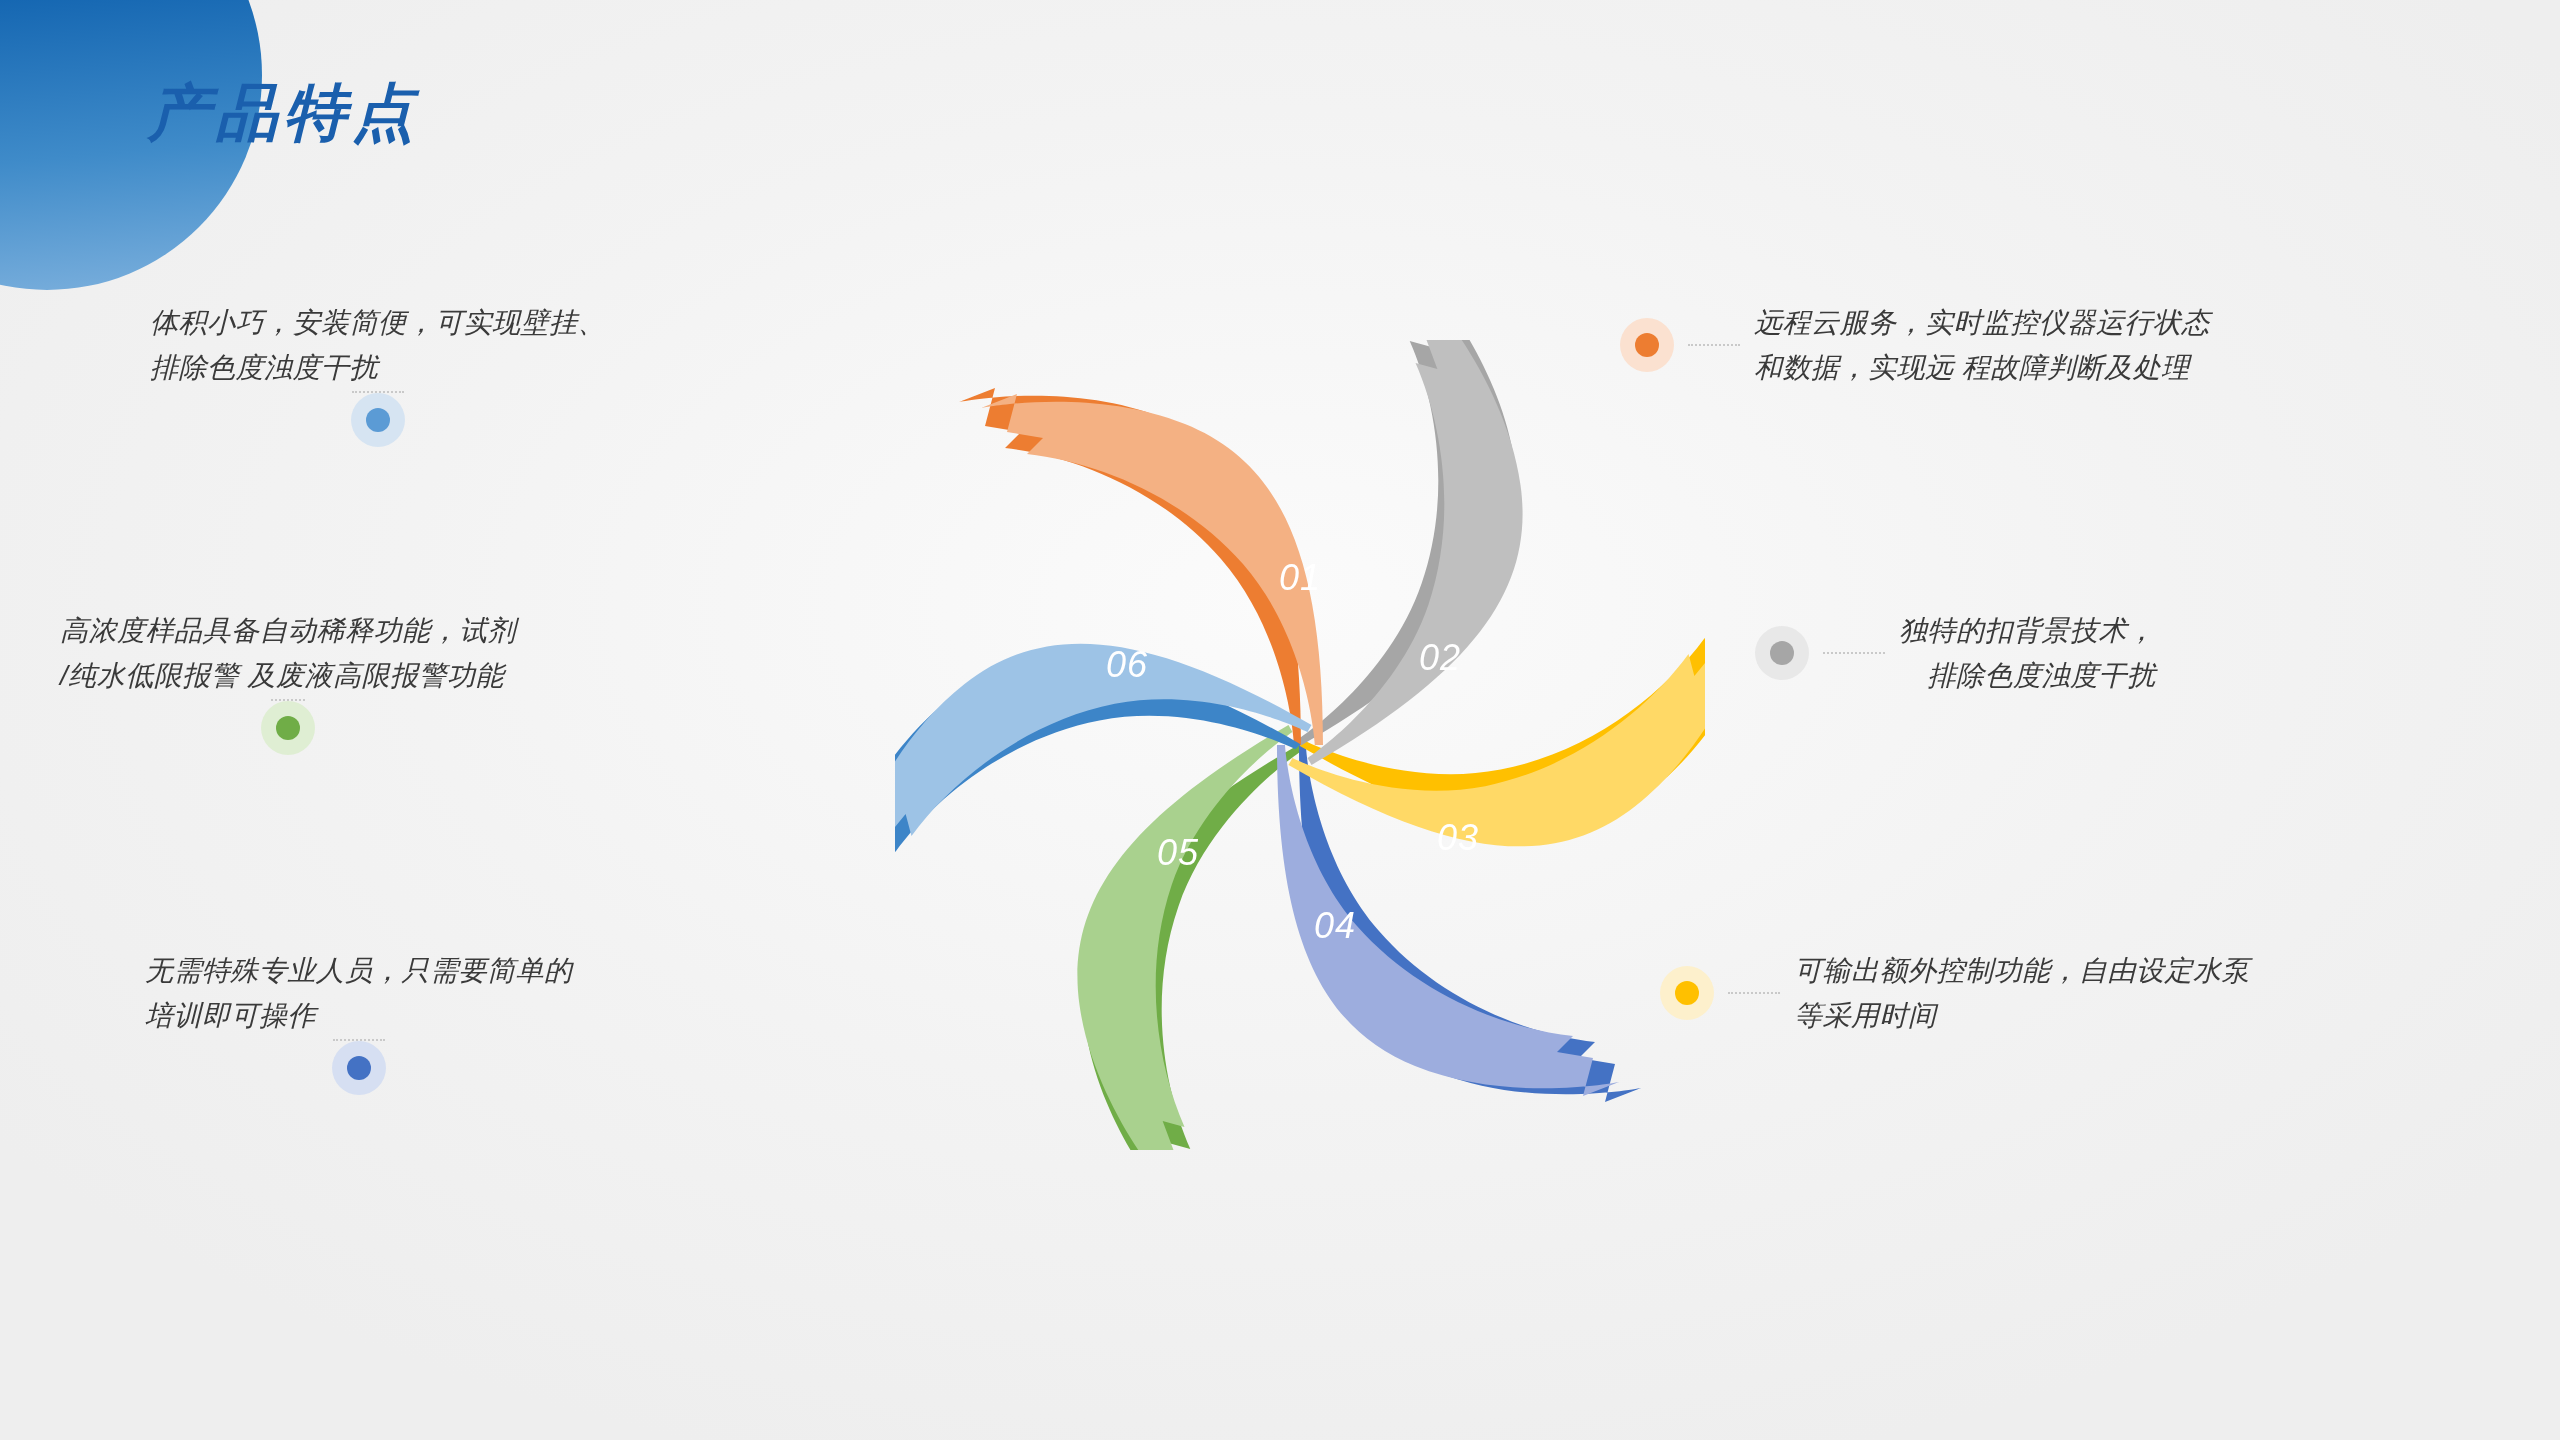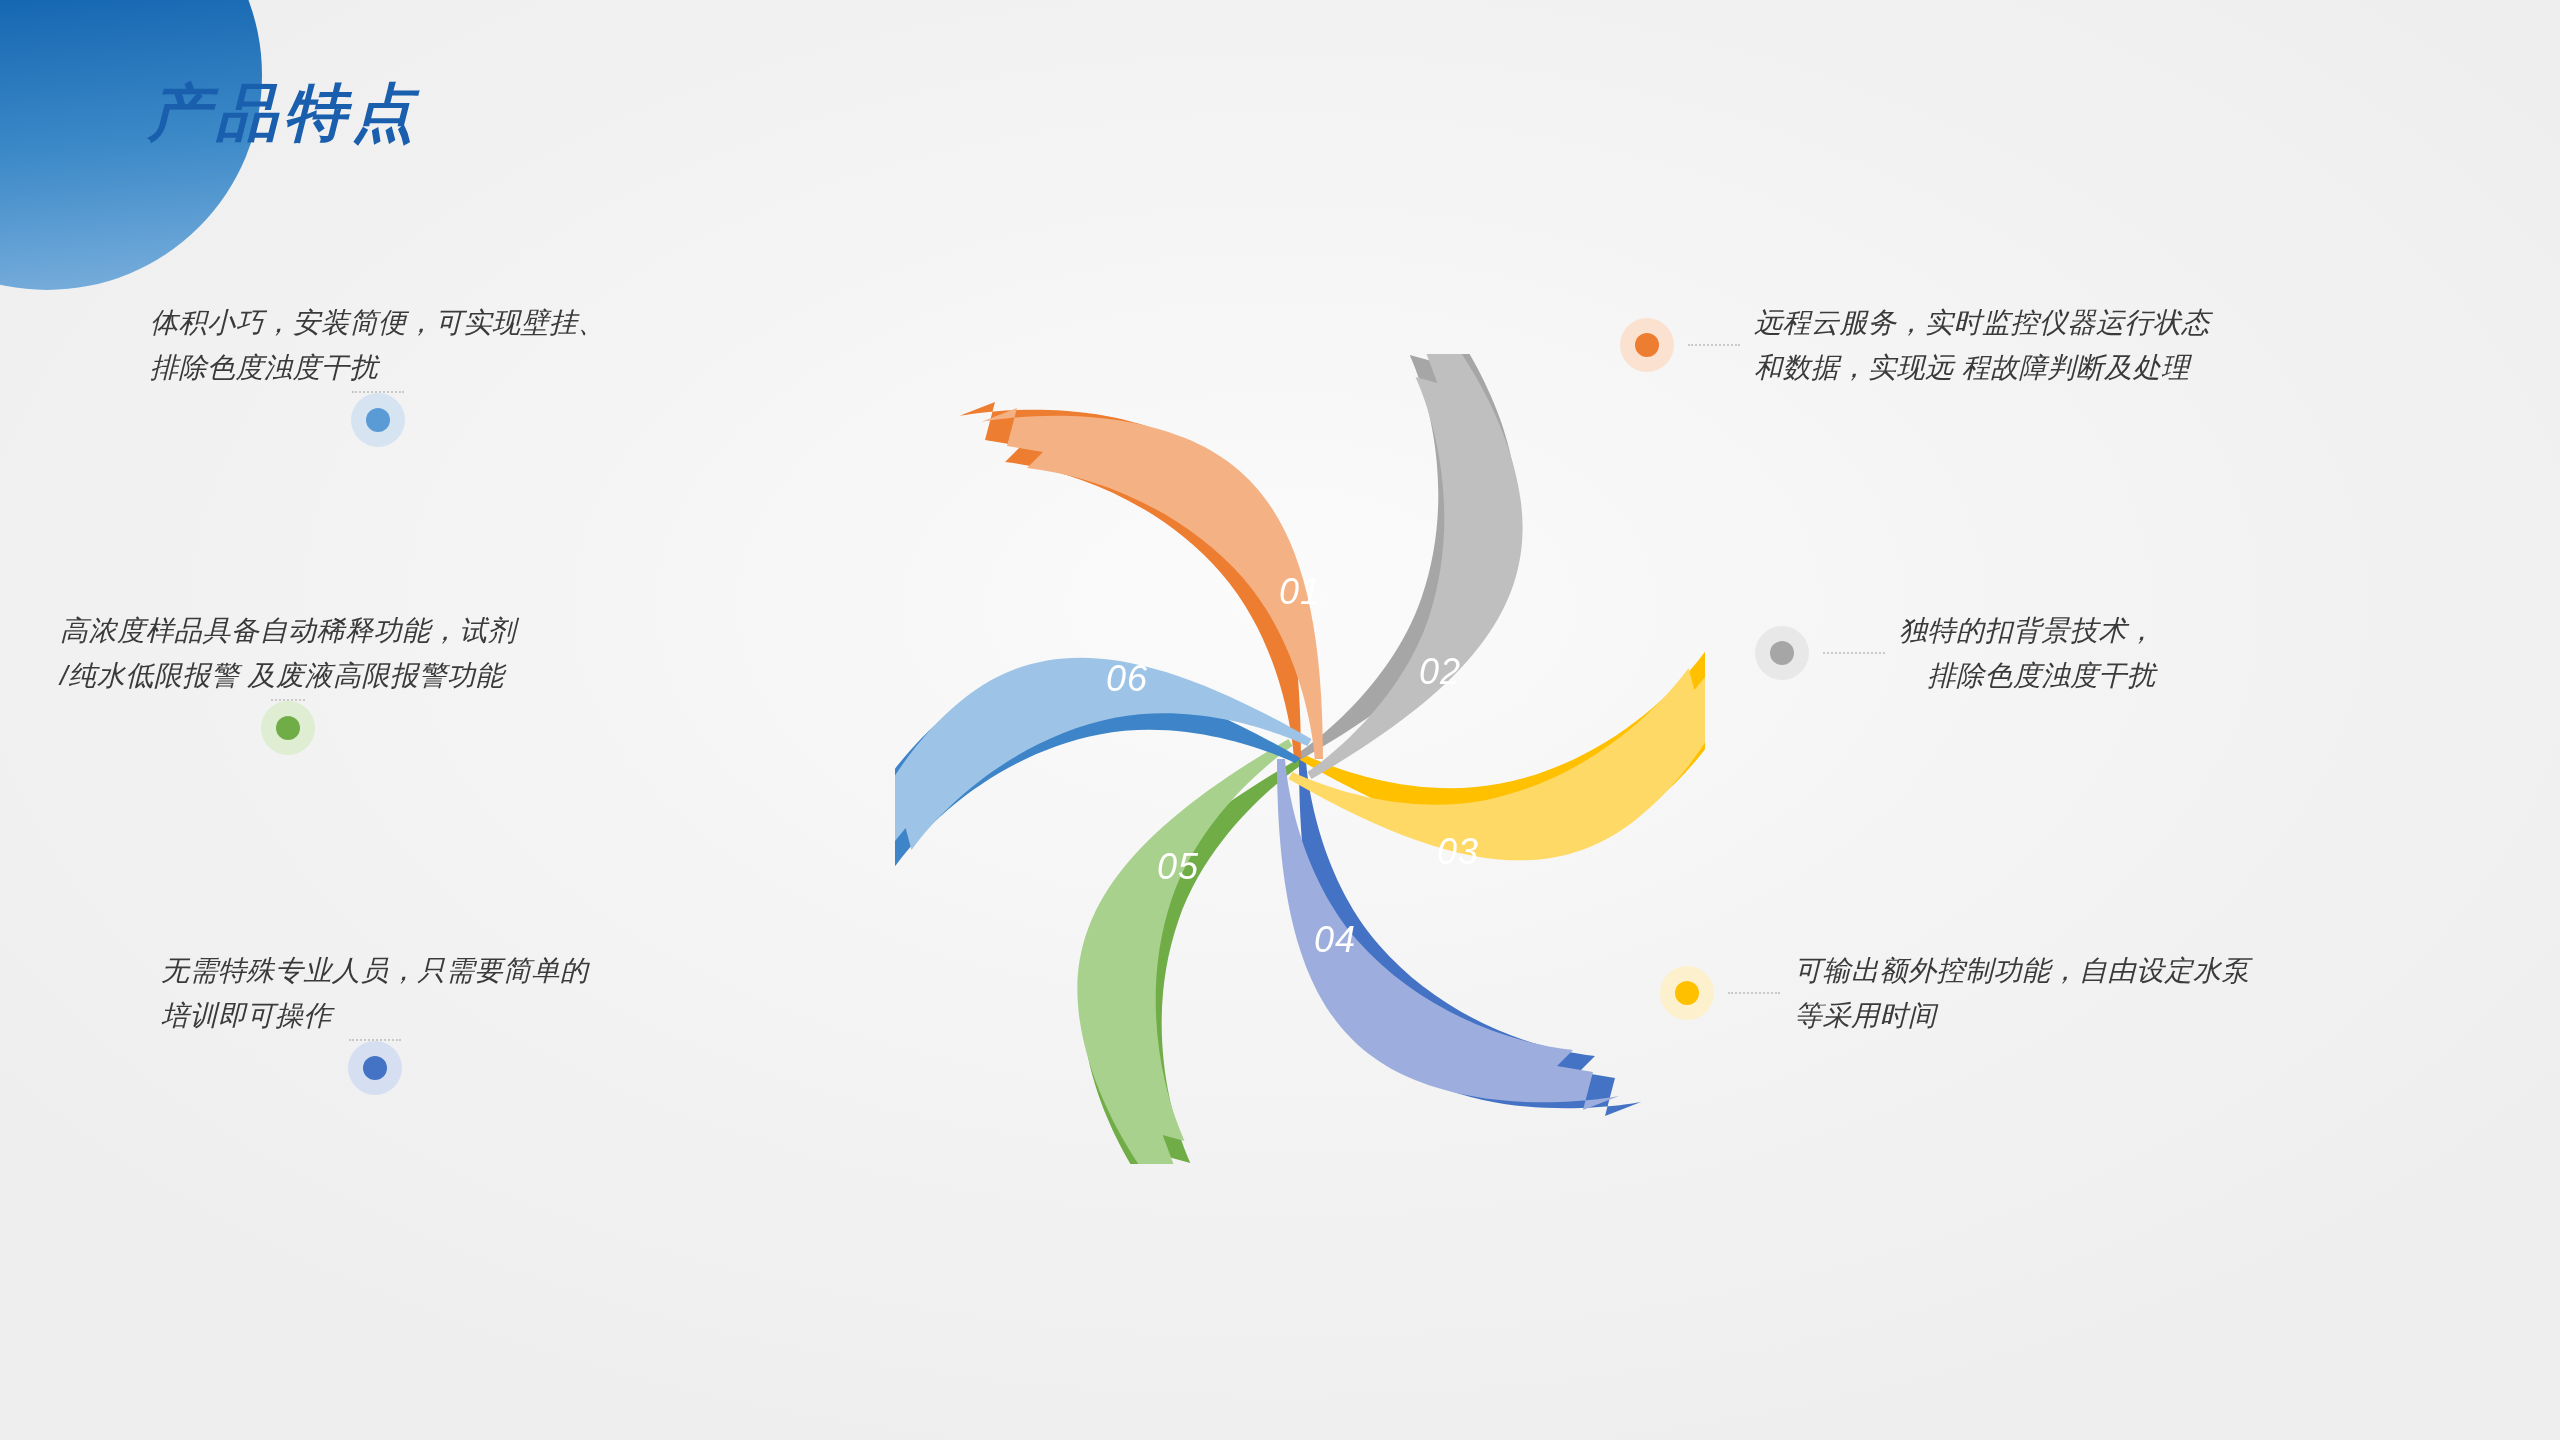--- a/index.html
+++ b/index.html
@@ -46,21 +46,21 @@
     color: #1a5fad;
     letter-spacing: 6px;
     white-space: nowrap;
     line-height: 1;
   }
 
   
   #wheel {
     position: absolute;
     left: 895px;
-    top: 354px;
+    top: 340px;
     width: 810px;
     height: 810px;
   }
   #wheel svg { display: block; width: 810px; height: 810px; }
   .petal-num {
     fill: #ffffff;
     font-family: "Liberation Sans", "DejaVu Sans", sans-serif;
     font-size: 36px;
     letter-spacing: 1px;
     text-anchor: middle;
@@ -104,21 +104,21 @@
   
   .callout.left { flex-direction: column; }
   .callout.left .ctext { text-align: left; }
 
   
   .callout.right { flex-direction: row; }
 
   
   #callout-01 { left: 150px;  top: 300px; }
   #callout-06 { left: 60px;   top: 608px; }
-  #callout-05 { left: 145px;  top: 948px; margin-left: 16px; }
+  #callout-05 { left: 145px;  top: 948px; }
   #callout-02 { left: 1620px; top: 300px; }
   #callout-03 { left: 1755px; top: 608px; }
   #callout-04 { left: 1660px; top: 948px; }
 </style>
 </head>
 <body>
 
 <div id="slide">
 
   <div class="corner-blob"></div>

